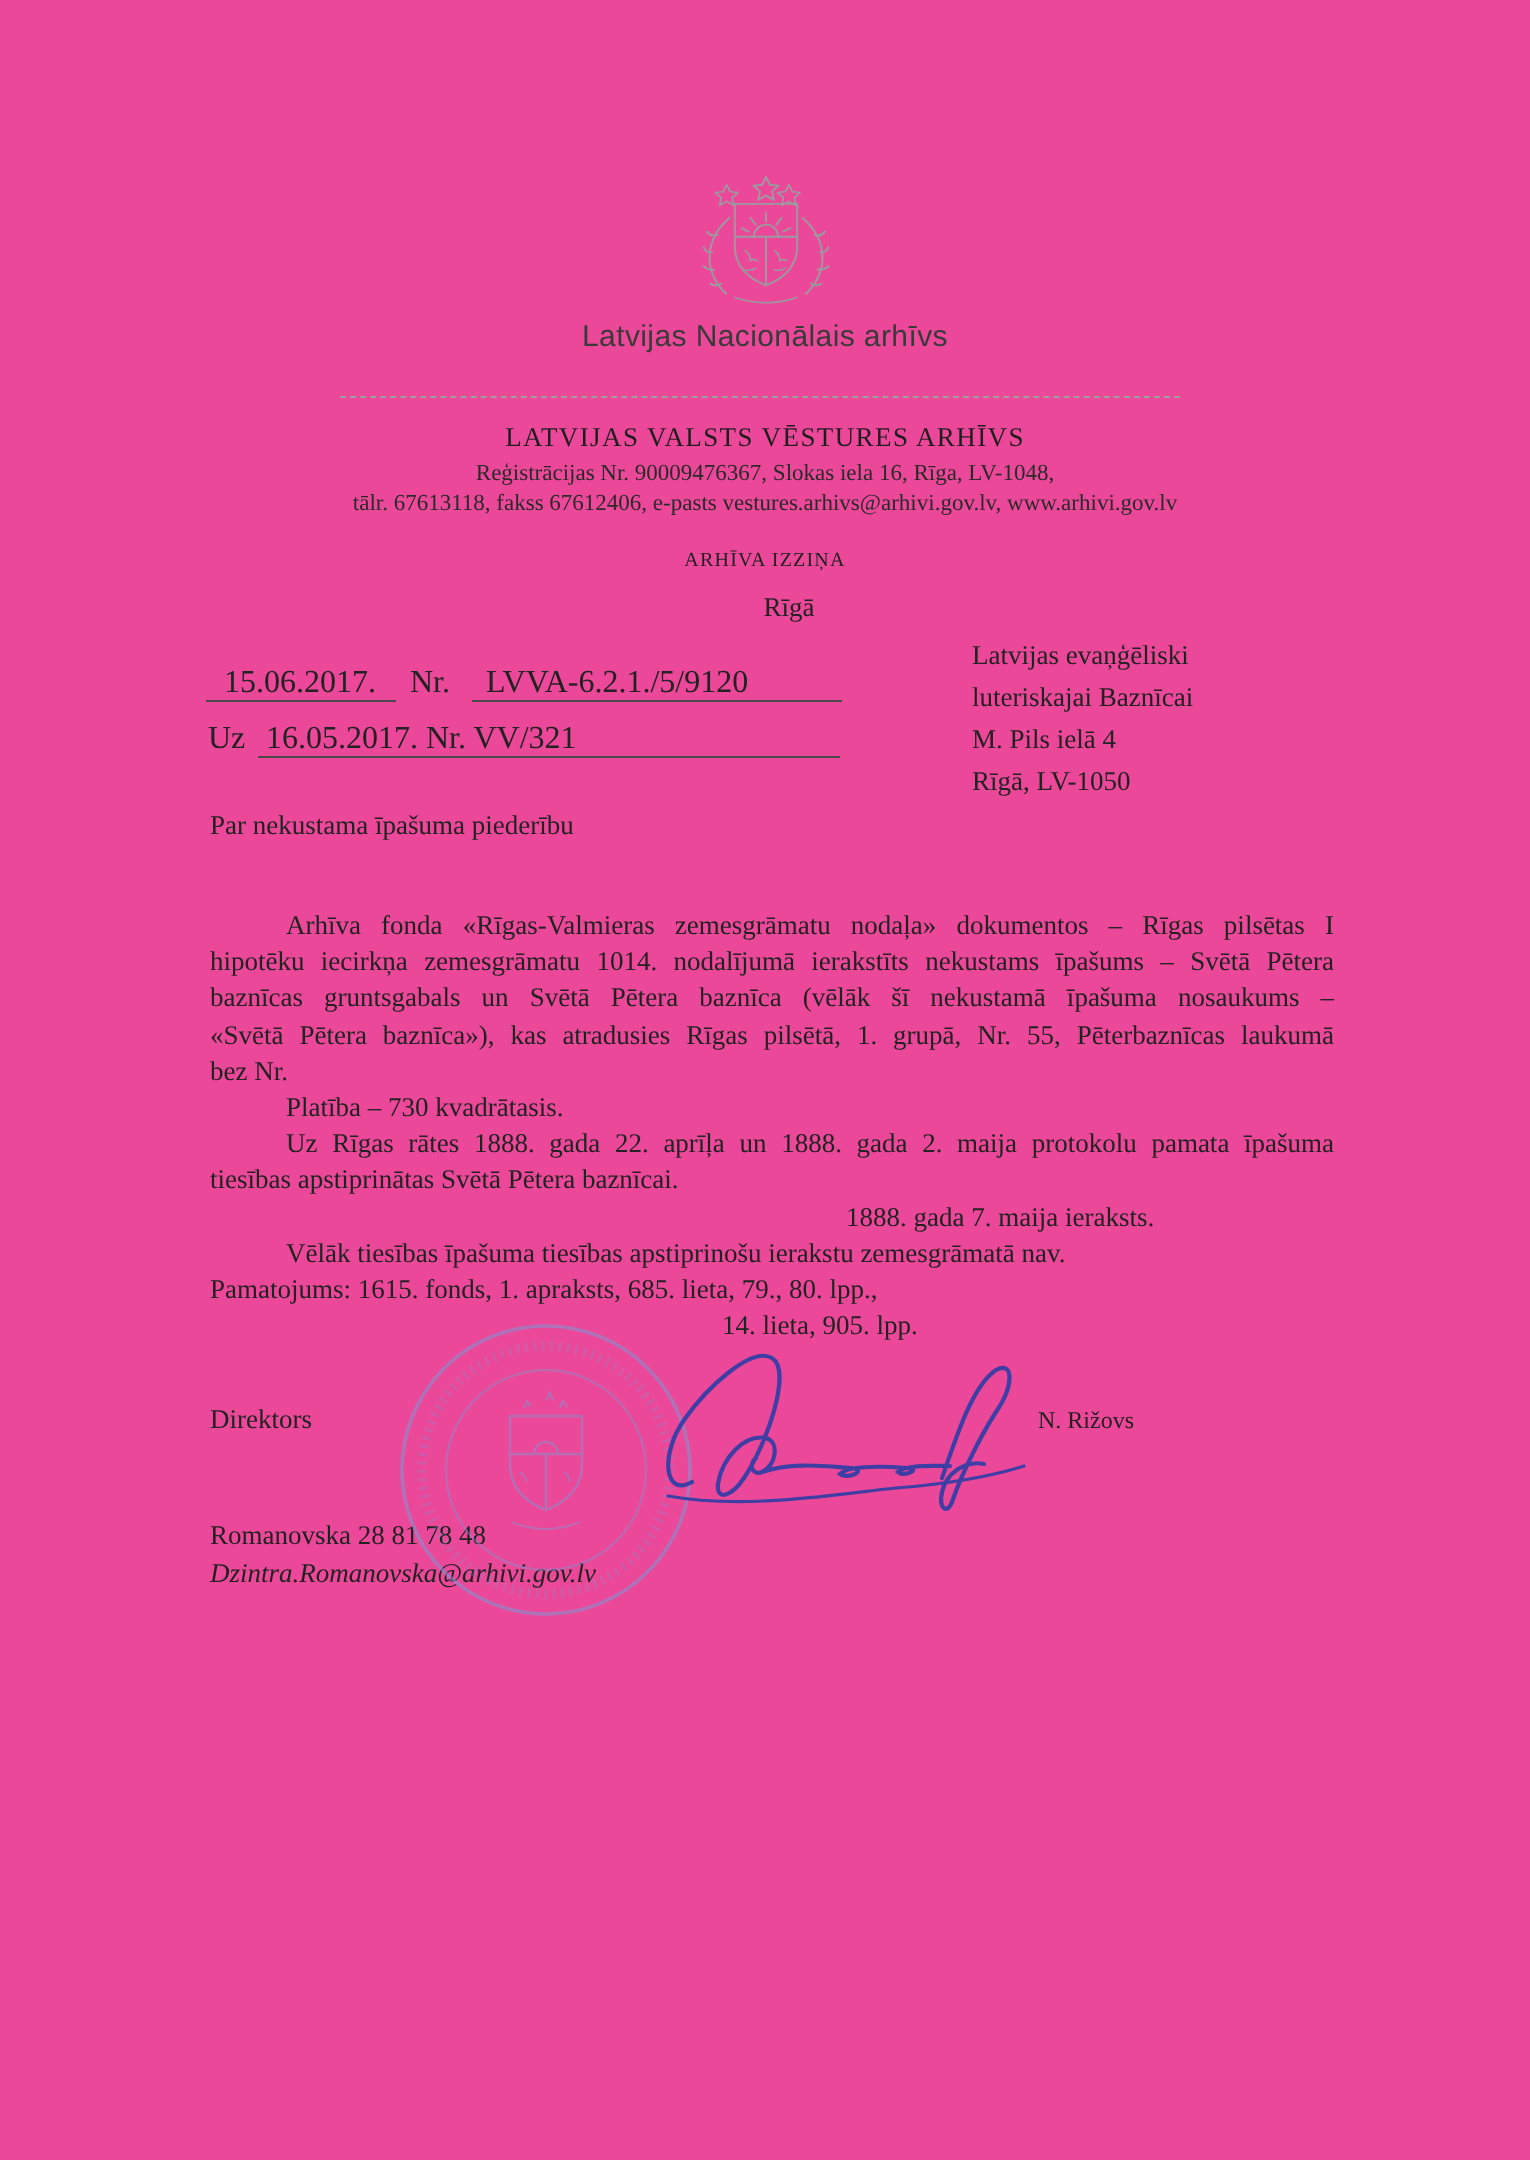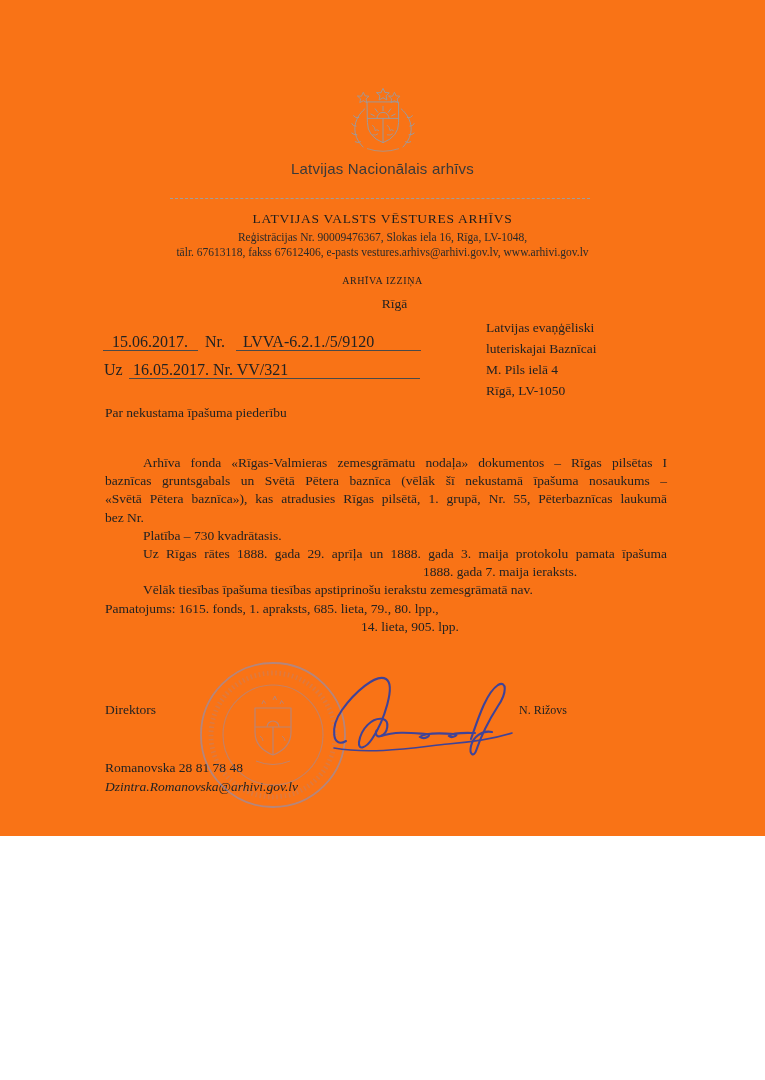--- a/index.html
+++ b/index.html
@@ -1,18 +1,18 @@
 <!DOCTYPE html>
 <html><head>
 <meta charset="utf-8">
 <style>
   html,body { margin:0; padding:0; background:#ffffff; }
   .page {
-    position:relative; width:765px; height:836px; margin:0 auto;
-    background:#f97316; overflow:hidden;
+    position:relative; width:765px; height:1080px; margin:0 auto;
+    background:#ec4899; overflow:hidden;
     font-family:"Liberation Serif", serif; color:#222;
   }
   .abs { position:absolute; }
   .center { left:0; width:100%; text-align:center; }
 
   .coa { left:344px; top:86px; }
   .org-name {
     top:160px; font-family:"Liberation Sans", sans-serif;
     font-size:15px; color:#3a3a3a; letter-spacing:0.2px;
   }
@@ -105,25 +105,27 @@
   <div class="abs uline u1"></div>
   <div class="abs uline u2"></div>
   <div class="abs ref ref-uzlbl">Uz</div>
   <div class="abs ref ref-reply">16.05.2017. Nr. VV/321</div>
   <div class="abs uline u3"></div>
 
   <div class="abs subject">Par nekustama īpašuma piederību</div>
 
   <div class="abs body-block">
     <div class="j ind">Arhīva fonda «Rīgas-Valmieras zemesgrāmatu nodaļa» dokumentos – Rīgas pilsētas I</div>
+    <div class="j">hipotēku iecirkņa zemesgrāmatu 1014. nodalījumā ierakstīts nekustams īpašums – Svētā Pētera</div>
     <div class="j">baznīcas gruntsgabals un Svētā Pētera baznīca (vēlāk šī nekustamā īpašuma nosaukums –</div>
     <div class="j">«Svētā Pētera baznīca»), kas atradusies Rīgas pilsētā, 1. grupā, Nr. 55, Pēterbaznīcas laukumā</div>
     <div>bez Nr.</div>
     <div class="ind">Platība – 730 kvadrātasis.</div>
-    <div class="j ind">Uz Rīgas rātes 1888. gada 29. aprīļa un 1888. gada 3. maija protokolu pamata īpašuma</div>
+    <div class="j ind">Uz Rīgas rātes 1888. gada 22. aprīļa un 1888. gada 2. maija protokolu pamata īpašuma</div>
+    <div>tiesības apstiprinātas Svētā Pētera baznīcai.</div>
     <div class="l9">1888. gada 7. maija ieraksts.</div>
     <div class="ind">Vēlāk tiesības īpašuma tiesības apstiprinošu ierakstu zemesgrāmatā nav.</div>
     <div>Pamatojums: 1615. fonds, 1. apraksts, 685. lieta, 79., 80. lpp.,</div>
     <div class="l12">14. lieta, 905. lpp.</div>
   </div>
 
   <svg class="abs stamp" width="158" height="158" viewBox="0 0 158 158" fill="none">
     <circle cx="79" cy="79" r="72" stroke="#7b96d4" stroke-width="1.8" opacity="0.55"></circle>
     <circle cx="79" cy="79" r="62" stroke="#7b96d4" stroke-width="5" opacity="0.22" stroke-dasharray="1.6 2.6"></circle>
     <circle cx="79" cy="79" r="50" stroke="#7b96d4" stroke-width="1.2" opacity="0.4"></circle>

